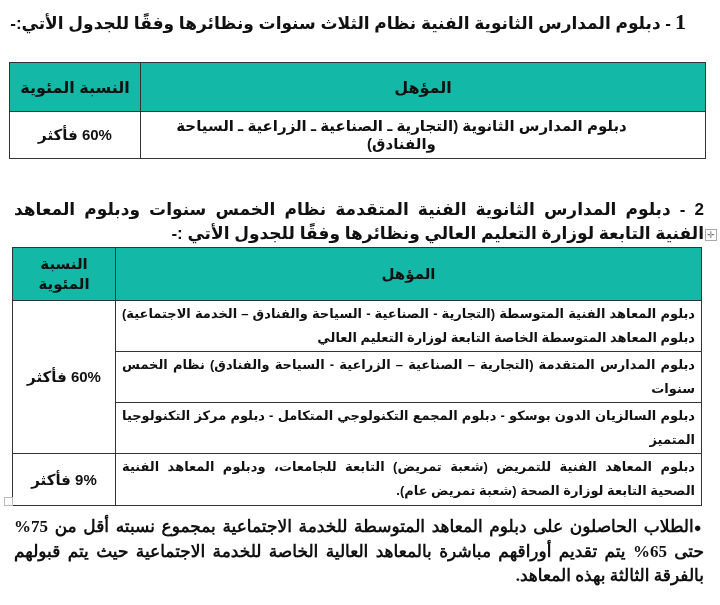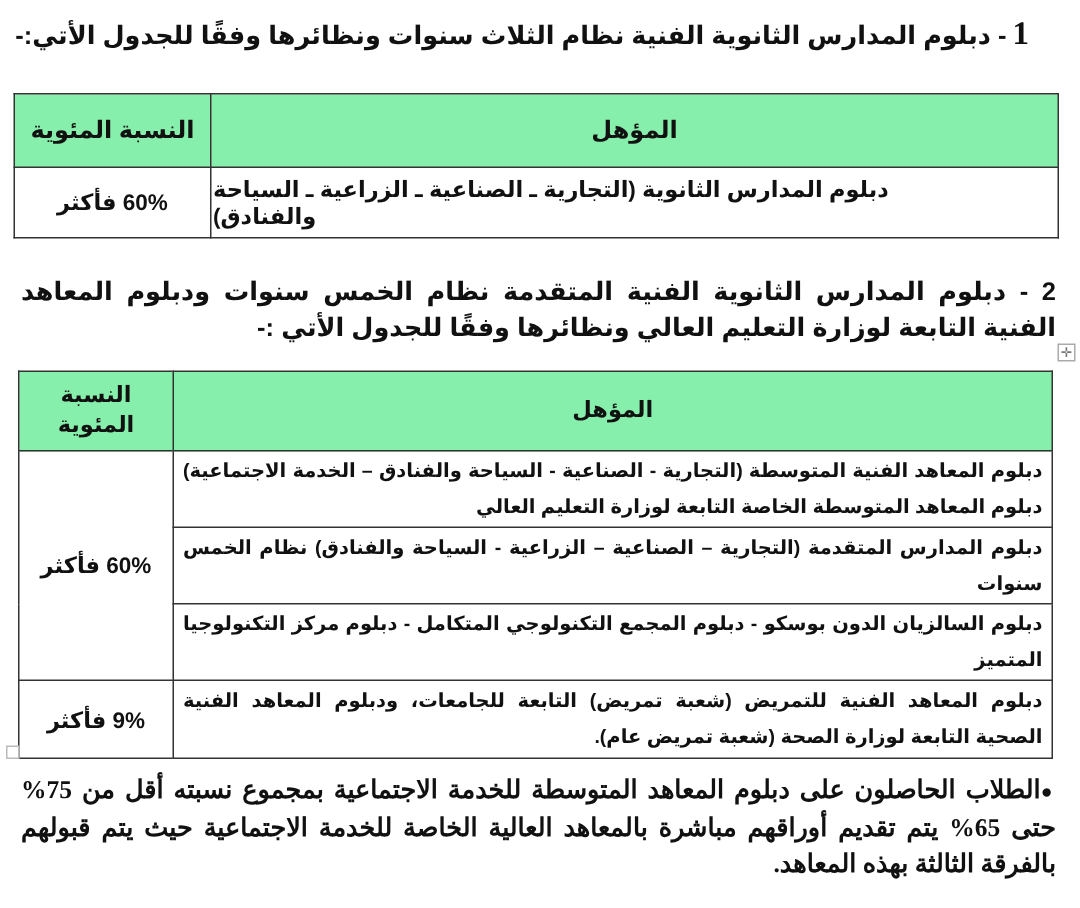--- a/index.html
+++ b/index.html
@@ -1,28 +1,28 @@
 <!DOCTYPE html>
 <html><head>
   <meta charset="utf-8">
   <style>
     html, body { margin:0; padding:0; background:#ffffff; }
     body { width:720px; height:605px; position:relative; overflow:hidden;
            font-family:"Liberation Sans","DejaVu Sans",sans-serif; color:#111; direction:rtl; }
     .heading { position:absolute; font-weight:bold; font-size:17px; line-height:24px; text-align:right; }
     .h1 { top:10px; right:34px; width:690px; }
     .h1 .num { font-family:"Liberation Serif",serif; font-size:22px; margin-left:4px; }
-    .h2 { top:183px; right:16px; width:690px; text-align:justify; text-align-last:right; }
+    .h2 { top:198px; right:16px; width:690px; text-align:justify; text-align-last:right; }
     table { position:absolute; border-collapse:collapse; direction:rtl; }
     td, th { border:1.5px solid #333; font-weight:bold; }
-    th { background:#86efac; }
+    th { background:#14b8a6; }
     .t1 { top:62px; left:9px; width:697px; }
     .t1 th { height:46px; font-size:16px; }
     .t1 td { height:44px; font-size:15px; }
-    .t1 .qual { padding-right:44px; text-align:left; }
+    .t1 .qual { padding-right:44px; text-align:center; }
     .t1 .pct { width:128px; text-align:center; }
     .t2 { top:247px; left:12px; width:690px; }
     .t2 th { height:50px; font-size:15px; line-height:20px; }
     .t2 .qual { text-align:justify; text-align-last:right; font-size:13px; line-height:24px; padding:1px 6px 1px 6px; vertical-align:top; }
     .t2 .pct { width:100px; text-align:center; font-size:15px; }
     .move-handle { position:absolute; top:229px; right:3px; width:10px; height:10px; border:1px solid #aaa;
                    font-size:9px; line-height:10px; text-align:center; color:#777; }
     .end-mark { position:absolute; top:497px; left:4px; width:7px; height:7px; border:1px solid #bbb; }
     .note { position:absolute; top:515px; right:16px; width:690px; font-weight:bold; font-size:17px;
             line-height:24px; text-align:justify; text-align-last:right;font-family:Liberation Serif, serif; }

